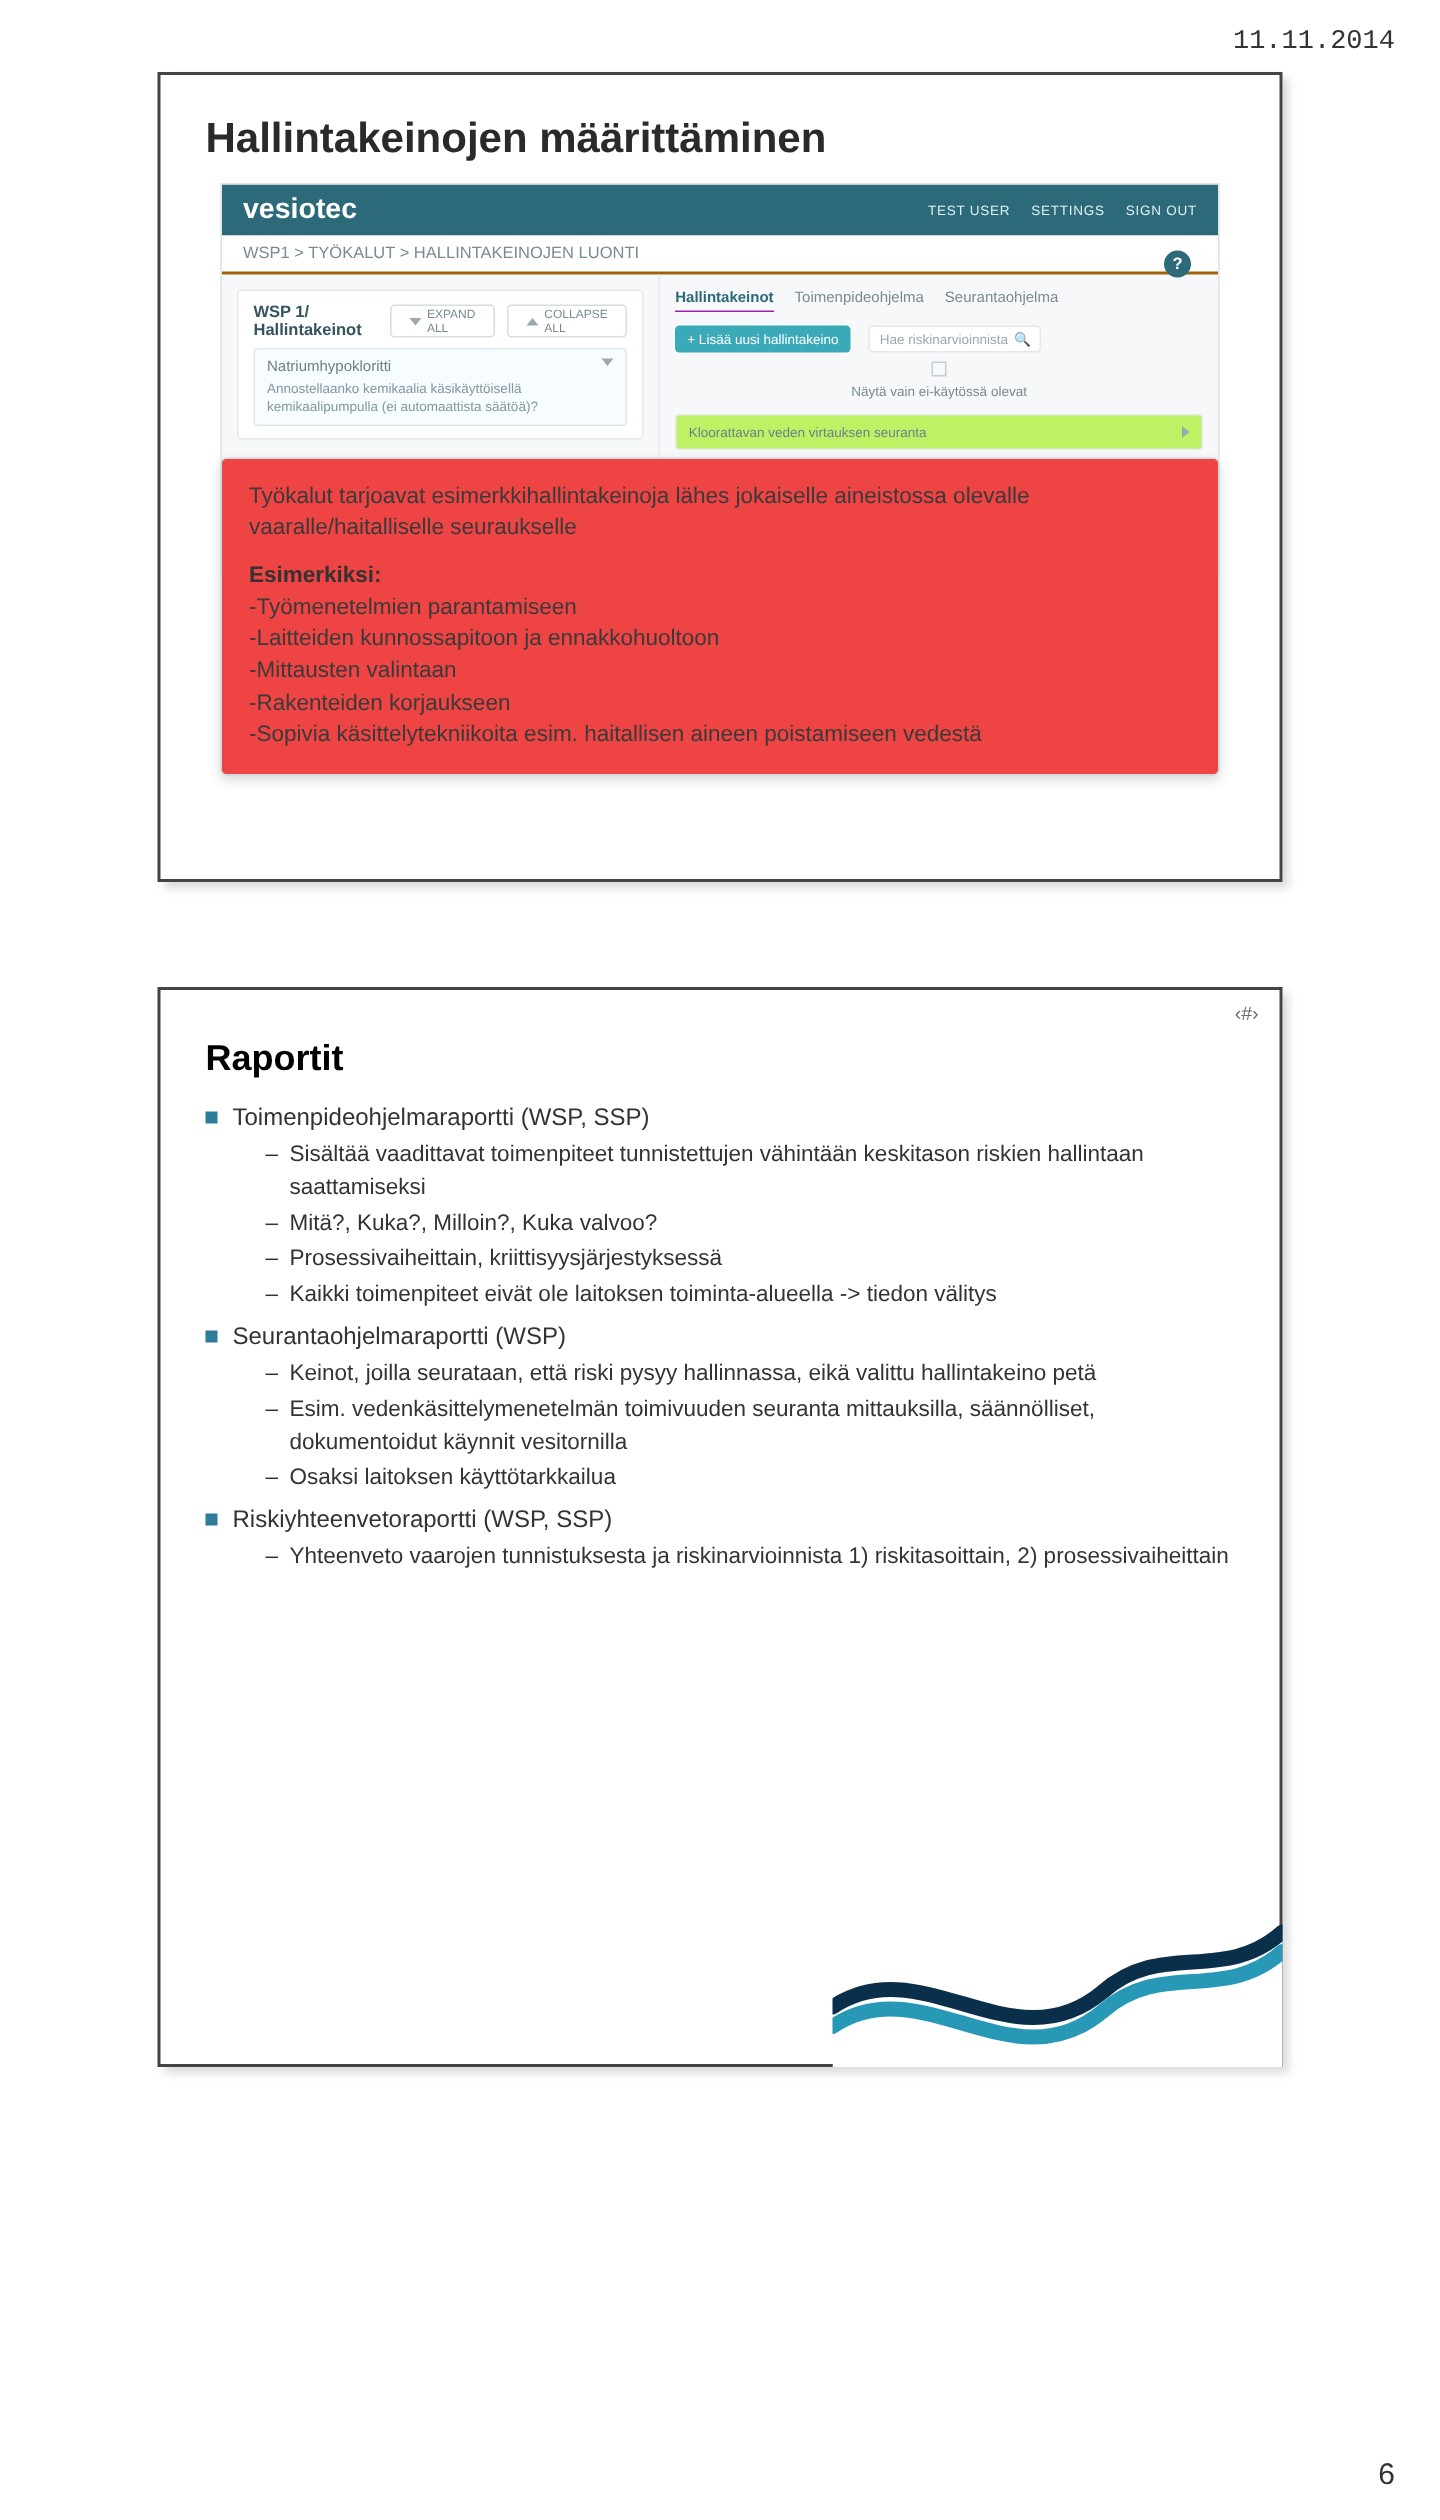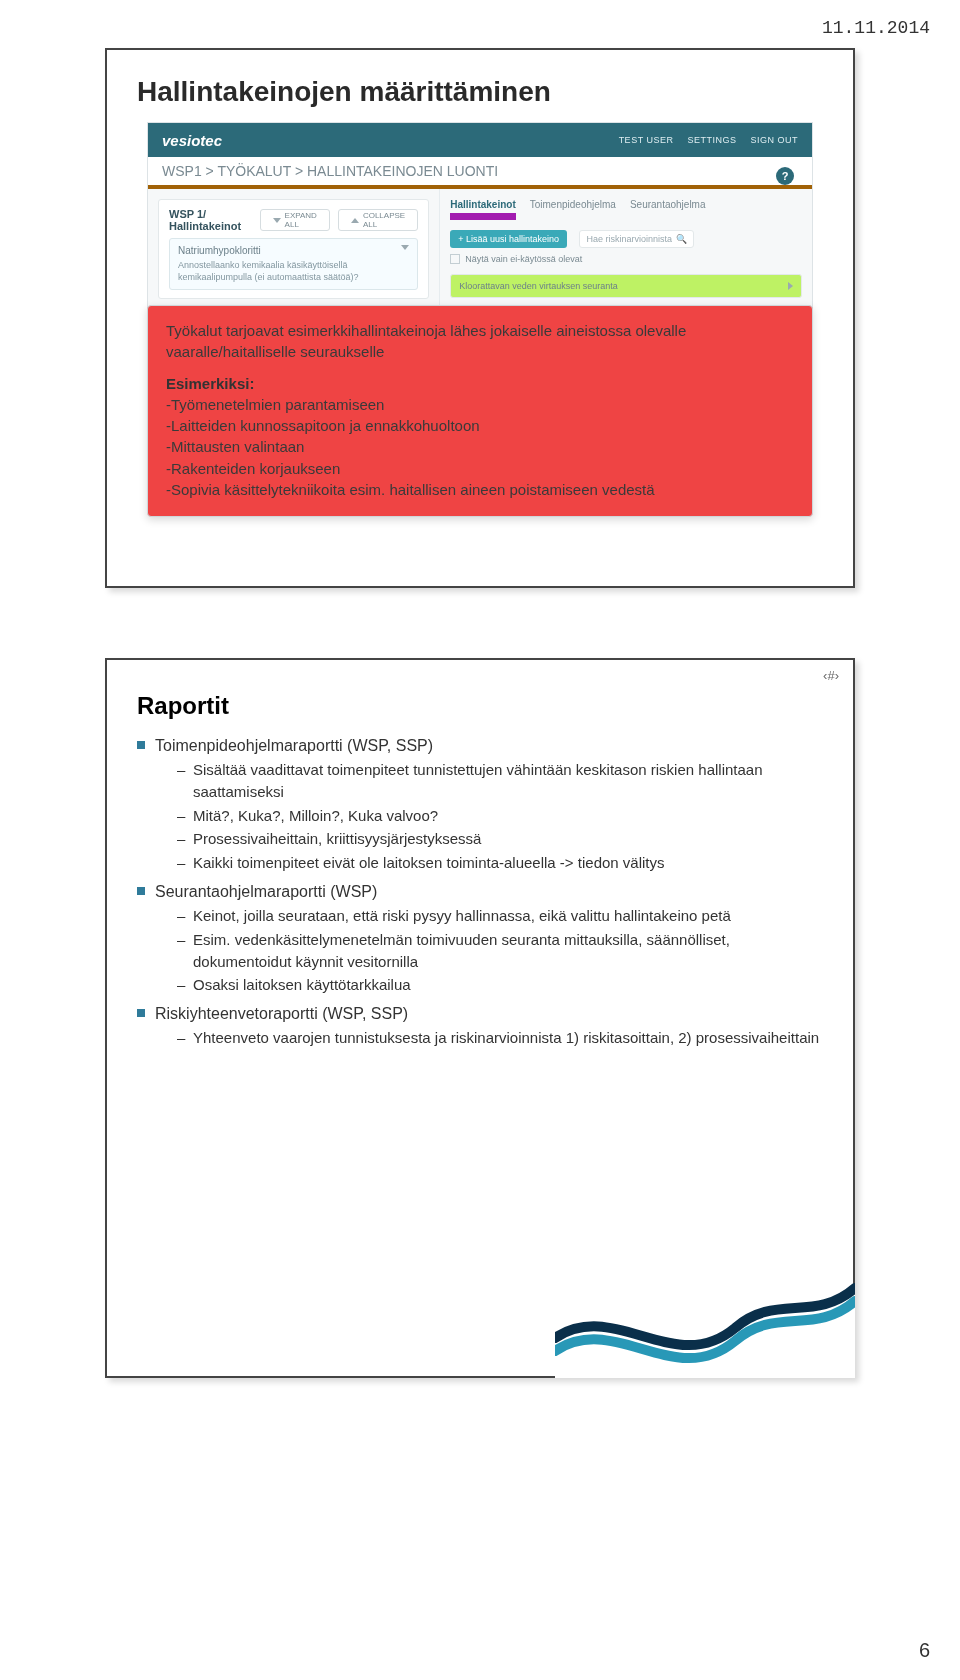--- a/index.html
+++ b/index.html
@@ -54,41 +54,41 @@
     filter: blur(0.2px);
   }
   .ss-topbar {
     height: 34px;
     background: #2c6a79;
     display: flex;
     align-items: center;
     padding: 0 14px;
     gap: 14px;
   }
-  .ss-logo { color: #fff; font-weight: bold; font-size: 15px; font-style: italic; }
+  .ss-logo { color: #fff; font-weight: bold; font-size: 19px; }
   .ss-topbar-right { margin-left: auto; display: flex; gap: 14px; }
   .ss-topbar-right span { color: #dfeef2; font-size: 9px; letter-spacing: 0.5px; }
-  .ss-breadcrumb { font-size: 14px; color: #7a8a92; padding: 6px 14px; background:#fff; border-bottom:4px solid #a16207; }
+  .ss-breadcrumb { font-size: 11px; color: #7a8a92; padding: 6px 14px; background:#fff; border-bottom:2px solid #a16207; }
   .ss-body { display:flex; height: calc(100% - 54px); }
   .ss-col-left { width: 44%; border-right:1px solid #e6ecef; padding:10px; }
   .ss-col-right { flex:1; padding:10px; }
   .ss-card {
     background:#fff; border:1px solid #e3e8ea; border-radius:3px; padding:8px 10px; margin-bottom:8px;
   }
   .ss-card-head { display:flex; align-items:center; gap:8px; margin-bottom:6px; }
   .ss-card-title { font-size:11px; font-weight:bold; color:#35535e; }
   .ss-pill { font-size:8px; color:#7a8a92; border:1px solid #d6dde0; border-radius:3px; padding:1px 12px; display:flex; align-items:center; gap:4px; background:#fff;justify-content:center; }
   .ss-subcard { background:#f6fcff; border:1px solid #dbe7eb; border-radius:3px; padding:6px 8px; }
   .ss-sub-title { font-size:10px; color:#6c808a; margin-bottom:4px; }
   .ss-sub-text { font-size:9px; color:#8397a0; line-height:1.3; }
   .ss-tabs { display:flex; gap:14px; font-size:10px; color:#7a8a92; margin-bottom:8px; }
-  .ss-tabs .active { color:#2c6a79; border-bottom:7px solid #a21caf; padding-bottom:3px; font-weight:bold; }
+  .ss-tabs .active { color:#2c6a79; border-bottom:1px solid #a21caf; padding-bottom:3px; font-weight:bold; }
   .ss-btn-add { background:#3aa9b8; color:#fff; font-size:9px; border-radius:3px; padding:4px 8px; display:inline-block; }
   .ss-search { display:inline-flex; align-items:center; gap:4px; margin-left:8px; color:#9aa9b0; font-size:9px; border:1px solid #e3e8ea; border-radius:3px; padding:3px 6px; background:#fff; }
-  .ss-check-row { font-size:9px; color:#7a8a92; margin-top:6px; display:flex; align-items:center; gap:5px; }
+  .ss-check-row { font-size:9px; color:#7a8a92; margin-top:6px; display:flex; align-items:center; gap:5px;flex-direction:column; }
   .ss-checkbox { width:10px; height:10px; border:1px solid #c3ced3; display:inline-block; }
   .ss-item { border:1px solid #e3e8ea; border-radius:3px; padding:6px 8px; margin-top:10px; font-size:9px; color:#6c808a; display:flex; justify-content:space-between; align-items:center; background:#bef264; }
   .ss-chev-down {
     display:inline-block; width:0; height:0;
     border-left:4px solid transparent; border-right:4px solid transparent;
     border-top:5px solid #9aa9b0;
   }
   .ss-chev-right {
     display:inline-block; width:0; height:0;
     border-top:4px solid transparent; border-bottom:4px solid transparent;

